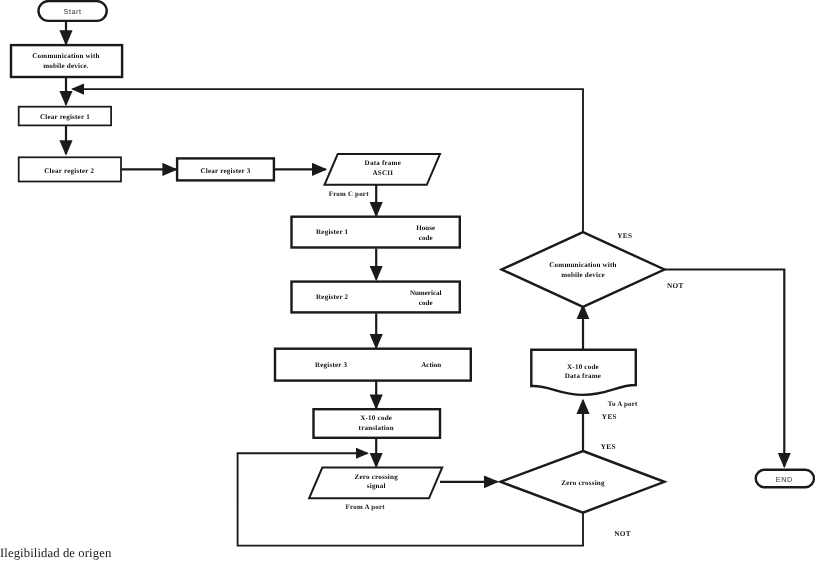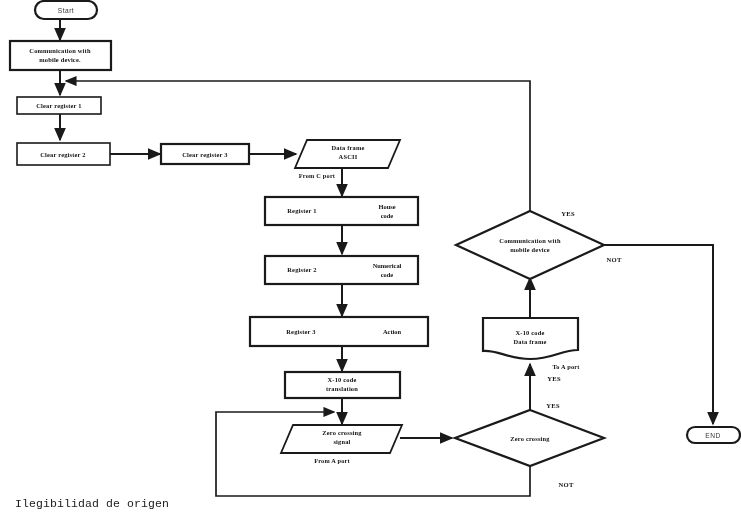--- a/index.html
+++ b/index.html
@@ -79,23 +79,23 @@
   }
   .side-label {
     font-family: "Liberation Serif", serif;
     font-weight: bold;
     font-size: 6.4px;
     fill: #111111;
     text-anchor: middle;
   }
   #caption {
     position: absolute;
-    left: 15px;
+    left: 0;
     top: 497px;
-    font-family: Liberation Mono, monospace;
+    font-family: Liberation Serif, serif;
     font-size: 11.5px;
     color: #1a1a1a;
     letter-spacing: 0.1px;
     white-space: nowrap;
   }
 </style>
 </head>
 <body>
 
 <div id="page">

